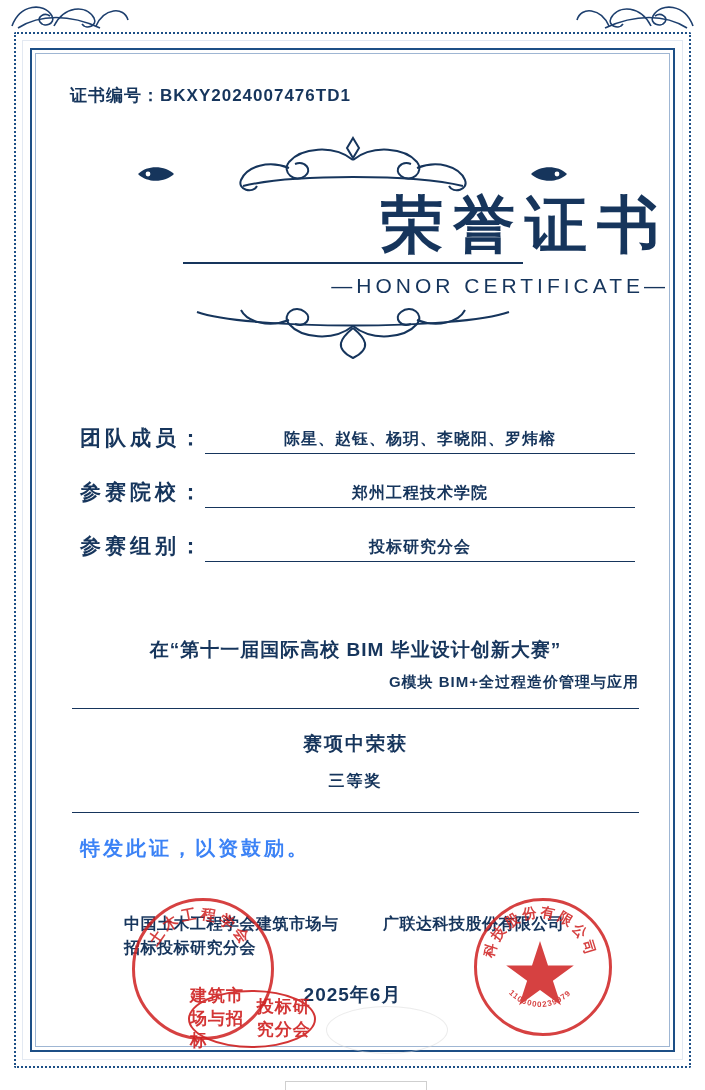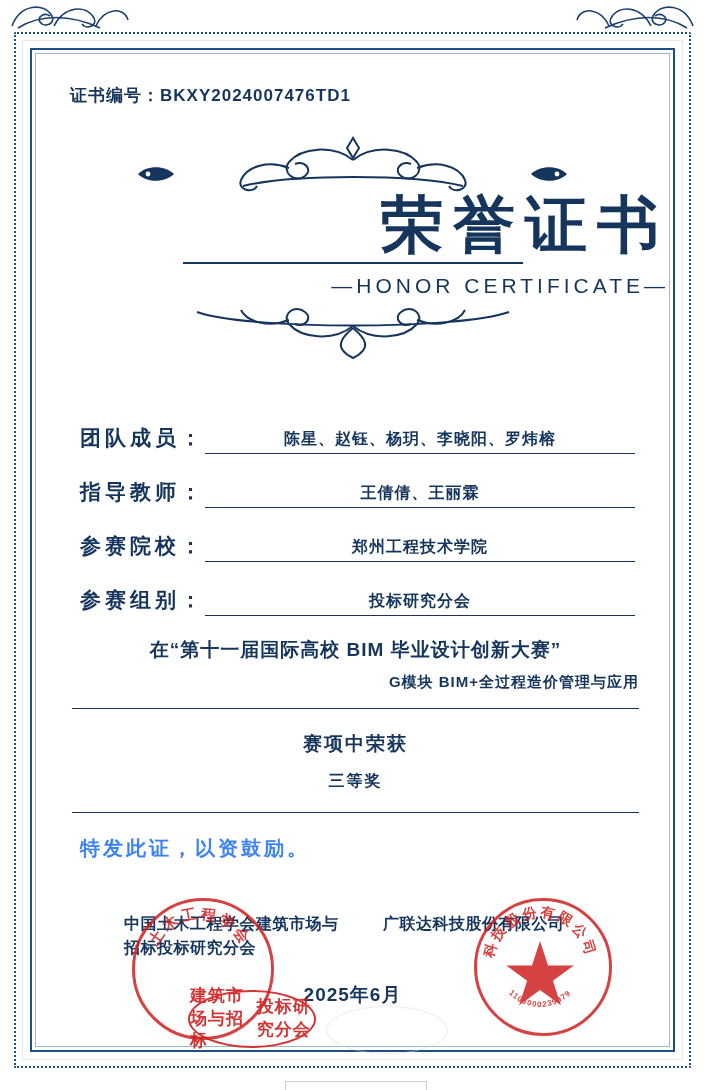--- a/index.html
+++ b/index.html
@@ -386,24 +386,20 @@
         <circle cx="28" cy="10" r="2.4" fill="#ffffff"></circle>
       </svg>
     </div>
 
     <div class="fields">
       <div class="field-row">
         <span class="field-label">团队成员：</span>
         <span class="field-value">陈星、赵钰、杨玥、李晓阳、罗炜榕</span>
       </div>
       <div class="field-row">
-        <span class="field-label">指导教师：</span>
-        <span class="field-value">王倩倩、王丽霖</span>
-      </div>
-      <div class="field-row">
         <span class="field-label">参赛院校：</span>
         <span class="field-value">郑州工程技术学院</span>
       </div>
       <div class="field-row">
         <span class="field-label">参赛组别：</span>
         <span class="field-value">投标研究分会</span>
       </div>
     </div>
 
     <div class="statement">

